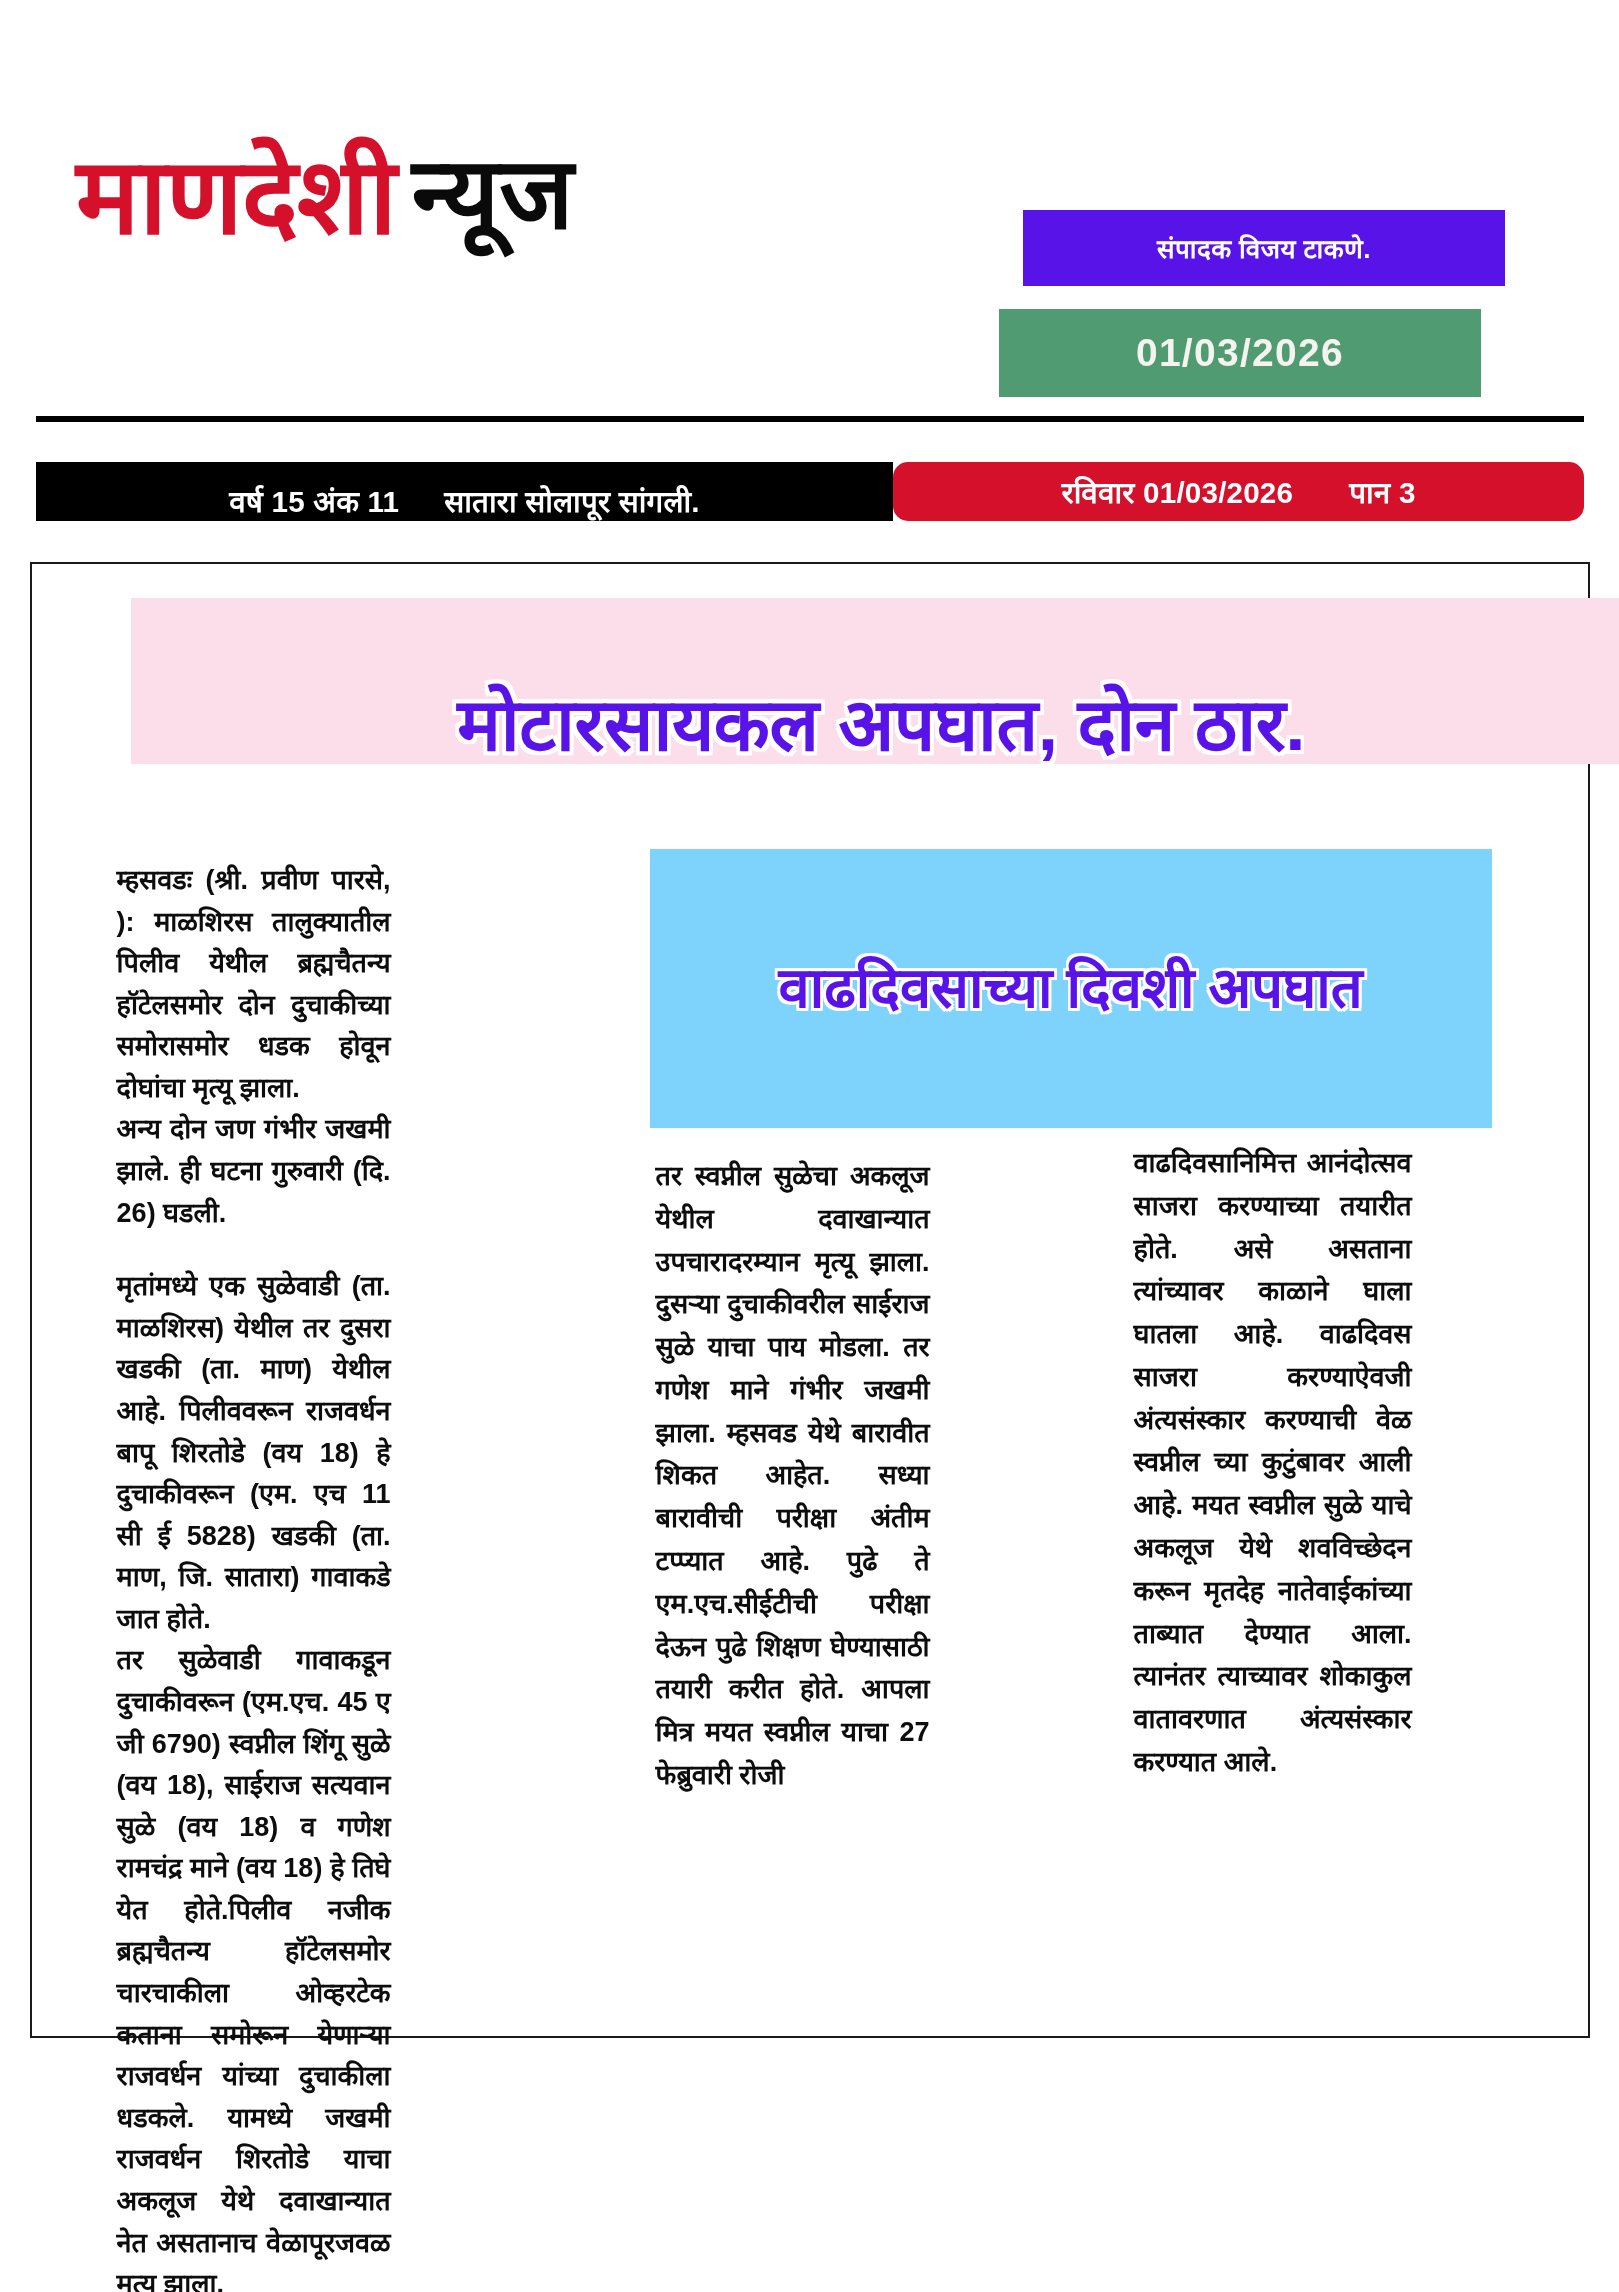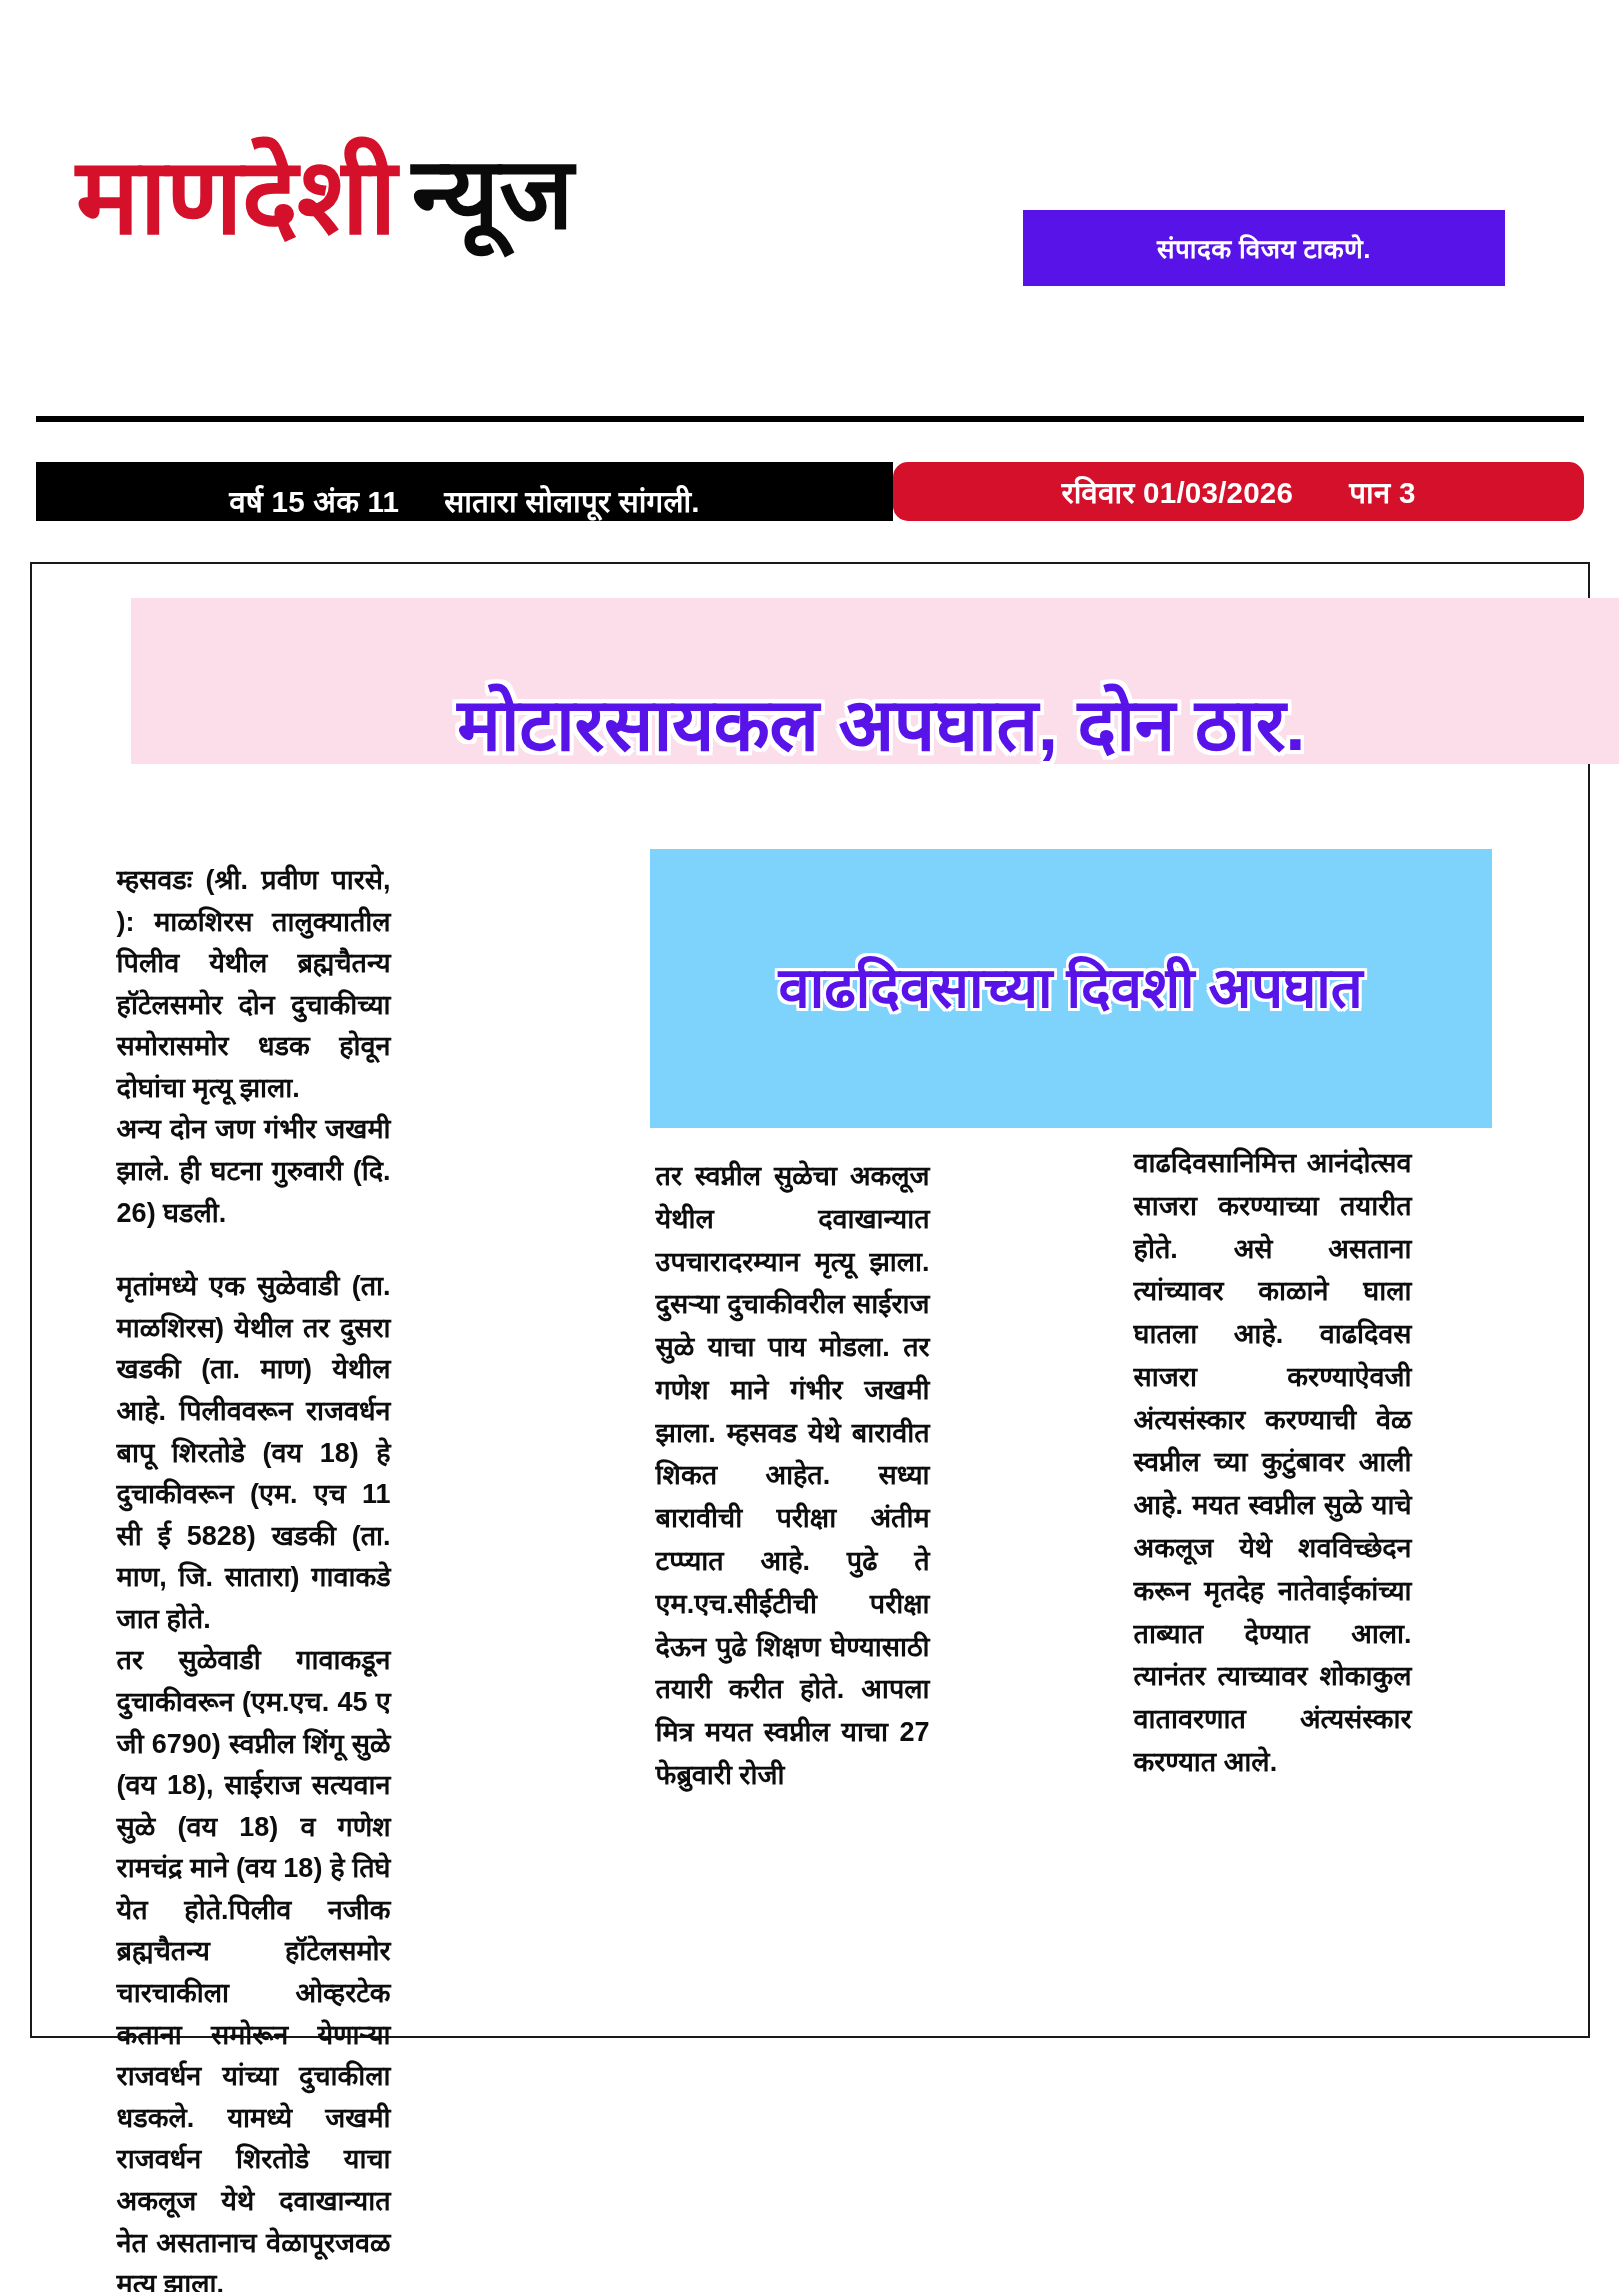--- a/index.html
+++ b/index.html
@@ -233,20 +233,23 @@
 
     <div class="logo-wrap">
       <div class="logo-main">माणदेशी</div>
       <div class="logo-sub">न्यूज</div>
     </div>
 
     <div class="editor-box">
       <span>संपादक विजय टाकणे.</span>
     </div>
 
+    <div class="date-box">
+      <span>01/03/2026</span>
+    </div>
 
     <div class="rule-thick"></div>
   </div>
 
   <div class="banner">
     <div class="banner-left">
       <span>वर्ष 15 अंक 11</span>
       <span>सातारा सोलापूर सांगली.</span>
     </div>
     <div class="banner-right">

